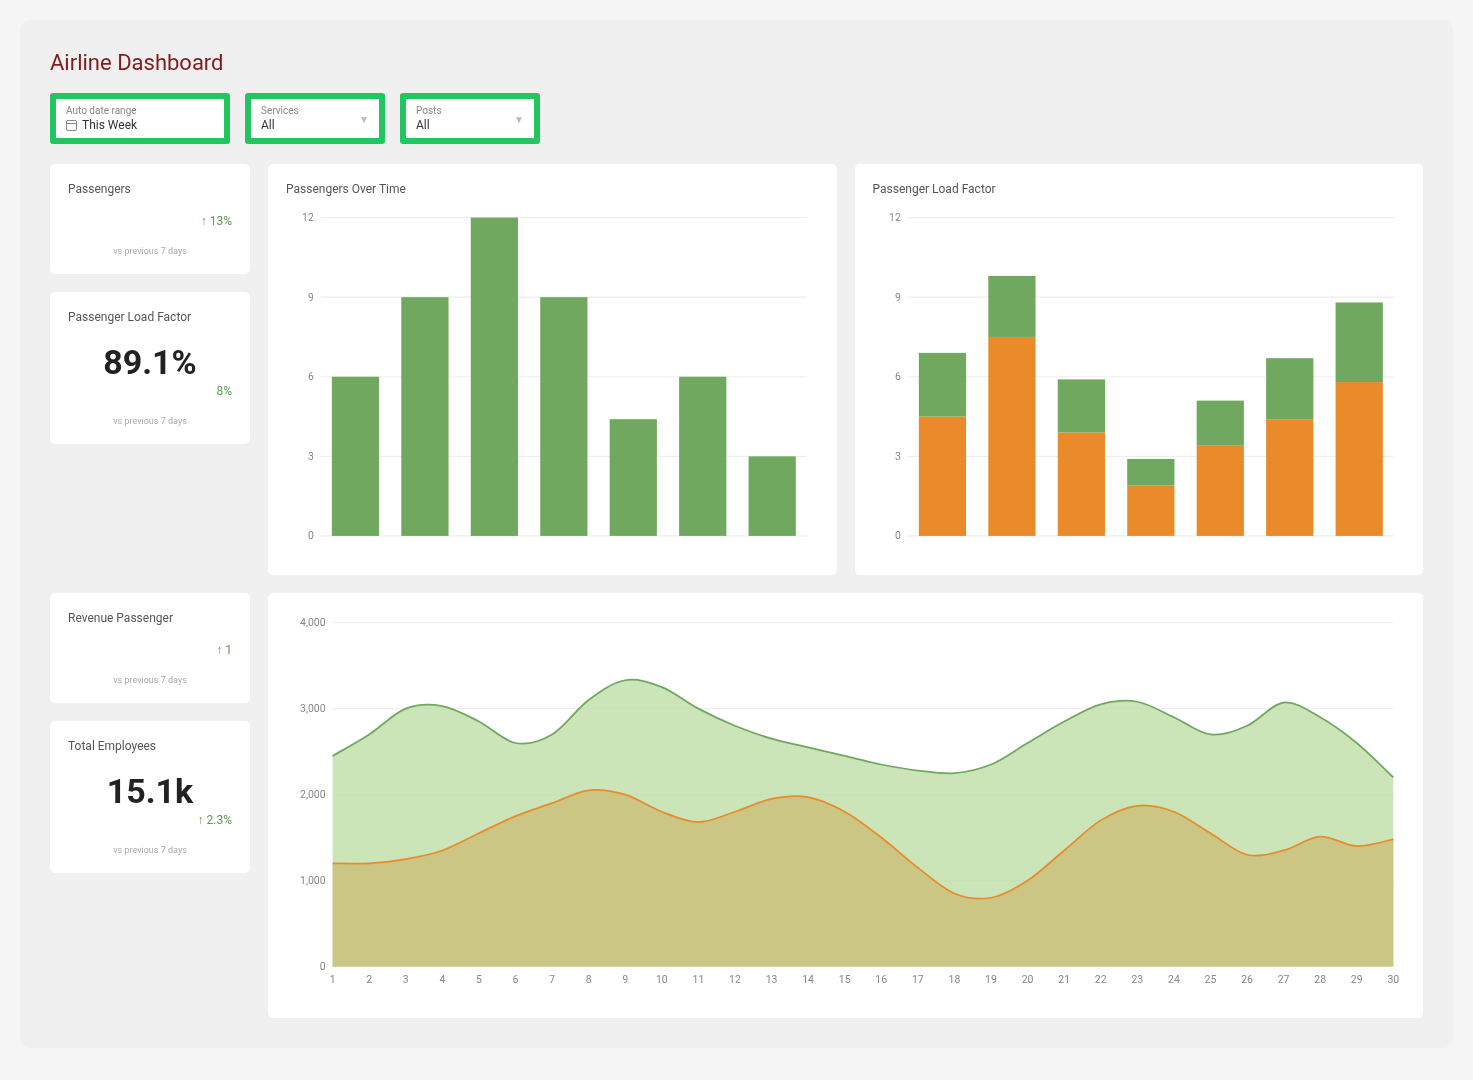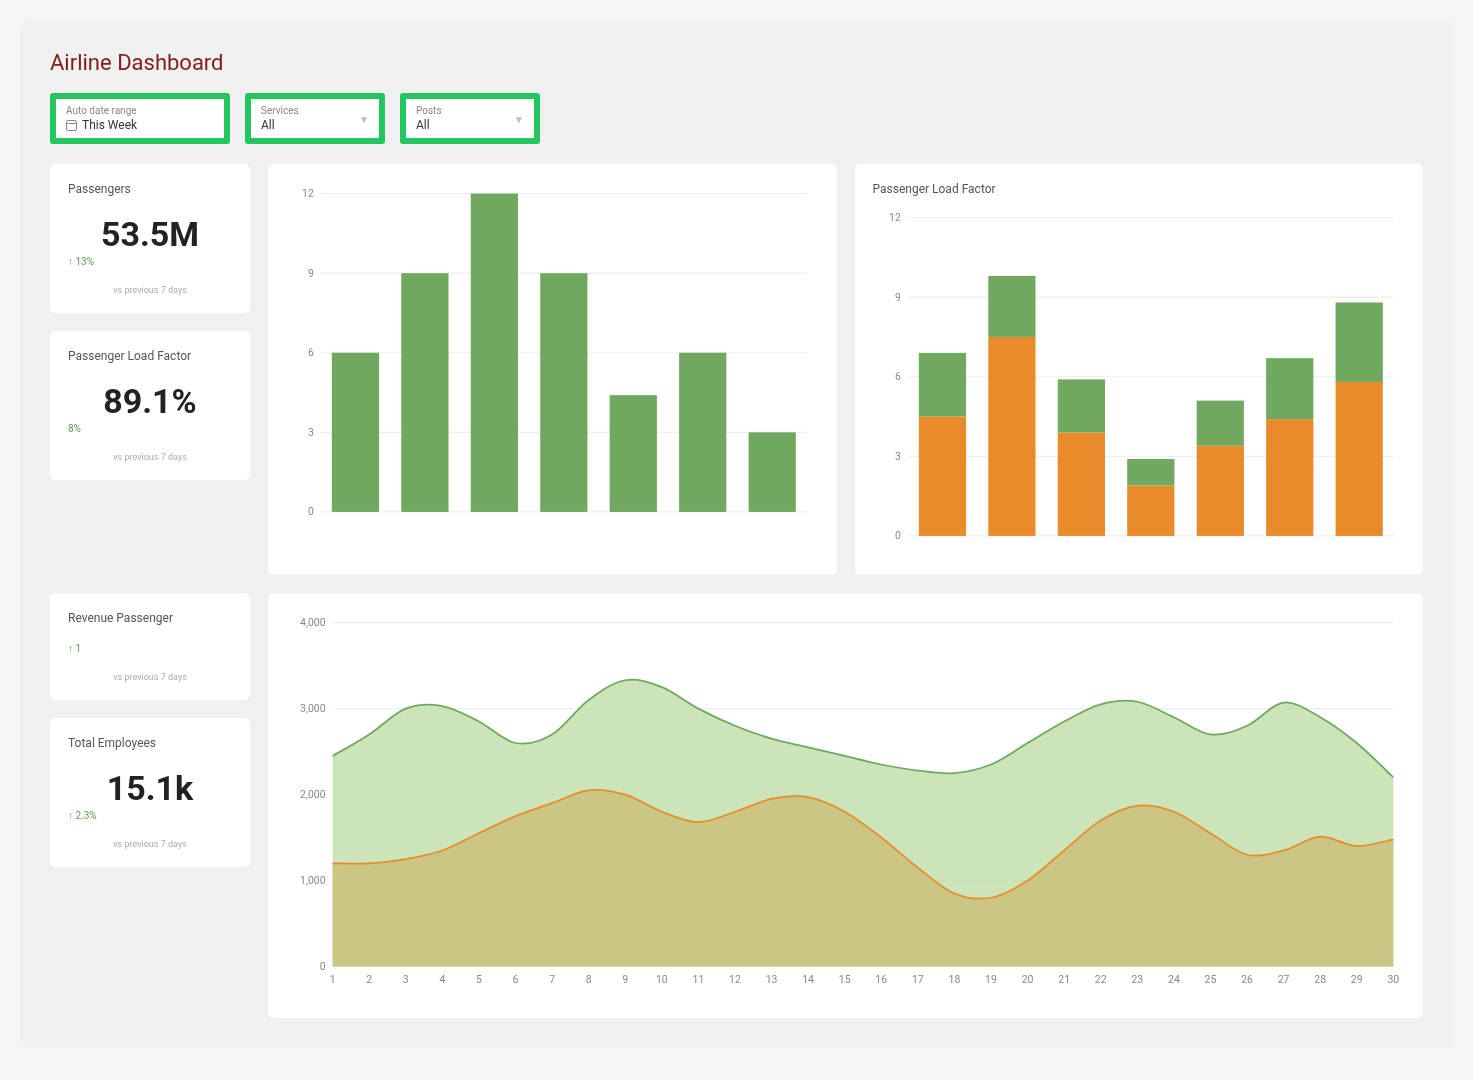--- a/index.html
+++ b/index.html
@@ -92,23 +92,23 @@
     color: #555;
     margin-bottom: 18px;
   }
   .kpi-value {
     font-size: 34px;
     font-weight: 700;
     color: #222;
     text-align: center;
   }
   .kpi-change {
-    font-size: 10px;
+    font-size: 12px;
     color: #5a9a4a;
-    text-align: left;
+    text-align: right;
     margin-top: 2px;
   }
   .kpi-sub {
     font-size: 9px;
     color: #aaa;
     text-align: center;
     margin-top: 18px;
   }
   .chart-title {
     font-size: 12px;
@@ -149,33 +149,33 @@
       <div class="filter-value">All</div>
       <span class="chevron">▼</span>
     </div>
   </div>
 
   <div class="grid">
 
     <div class="kpi-col">
       <div class="card kpi-card">
         <div class="kpi-title">Passengers</div>
-        <div class="kpi-value">53.5M</div>
         <div class="kpi-change">↑ 13%</div>
         <div class="kpi-sub">vs previous 7 days</div>
       </div>
       <div class="card kpi-card">
         <div class="kpi-title">Passenger Load Factor</div>
         <div class="kpi-value">89.1%</div>
         <div class="kpi-change">8%</div>
         <div class="kpi-sub">vs previous 7 days</div>
       </div>
     </div>
 
     <div class="card">
+      <div class="chart-title">Passengers Over Time</div>
       <svg id="chart0" class="chart-area" viewBox="0 0 460 300">
           <line x1="30" y1="285" x2="450" y2="285" stroke="#eee" stroke-width="1"></line>
           <text x="24" y="288" text-anchor="end">0</text>
           <line x1="30" y1="216.25" x2="450" y2="216.25" stroke="#eee" stroke-width="1"></line>
           <text x="24" y="219.25" text-anchor="end">3</text>
           <line x1="30" y1="147.5" x2="450" y2="147.5" stroke="#eee" stroke-width="1"></line>
           <text x="24" y="150.5" text-anchor="end">6</text>
           <line x1="30" y1="78.75" x2="450" y2="78.75" stroke="#eee" stroke-width="1"></line>
           <text x="24" y="81.75" text-anchor="end">9</text>
           <line x1="30" y1="10" x2="450" y2="10" stroke="#eee" stroke-width="1"></line>

